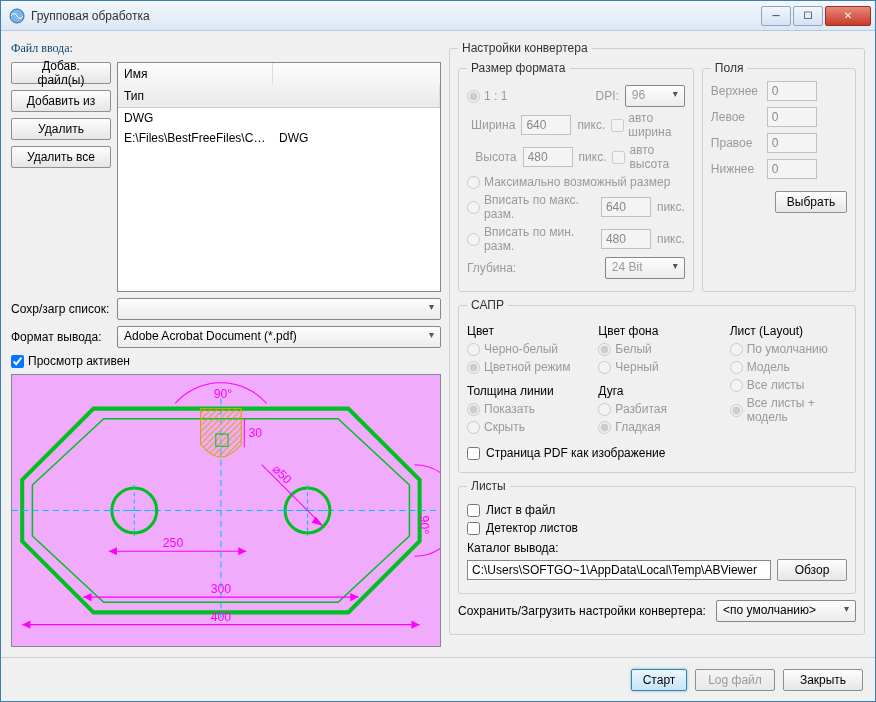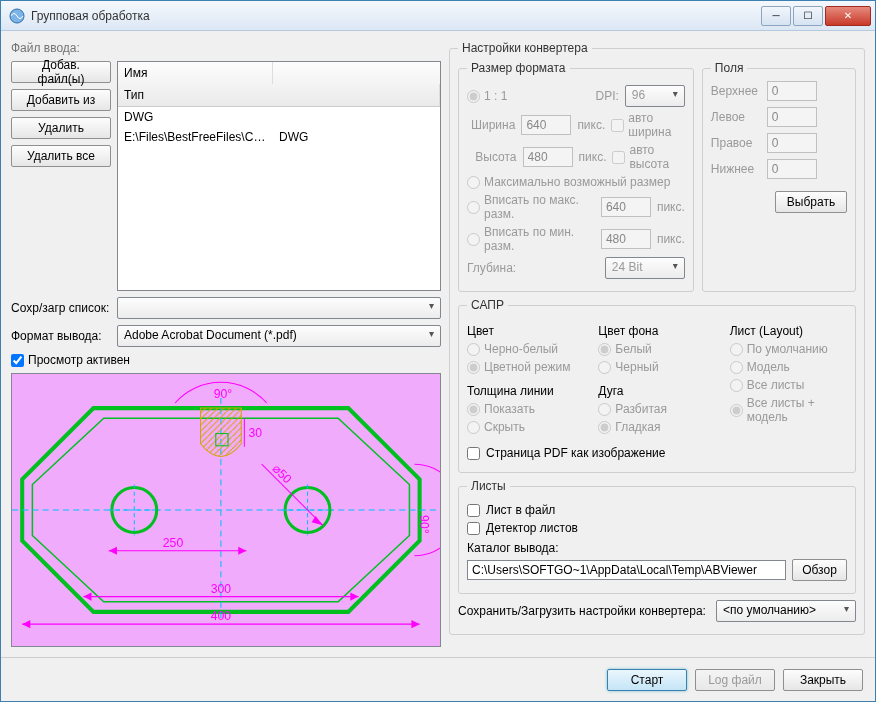--- a/index.html
+++ b/index.html
@@ -7,21 +7,21 @@
   .window { width: 876px; height: 702px; border: 1px solid #3c7fb1; display: flex; flex-direction: column; }
   .titlebar { height: 30px; background: linear-gradient(#f4f8fc, #dce7f5); border-bottom: 1px solid #b5c9df; display: flex; align-items: center; padding: 0 4px 0 8px; }
   .titlebar .icon { width: 16px; height: 16px; margin-right: 6px; }
   .titlebar .title { flex: 1; color: #333; }
   .winbtns { display: flex; gap: 2px; }
   .winbtn { width: 30px; height: 20px; border: 1px solid #8fa5bd; background: linear-gradient(#f2f6fb,#d6e3f2); border-radius:2px; display:flex; align-items:center; justify-content:center; font-size:10px; cursor:pointer;}
   .winbtn.close { background: linear-gradient(#e68a7e,#c83a2a); color:#fff; border-color:#a02a1e; width:46px;}
   .content { flex: 1; display: flex; padding: 10px; gap: 8px; background:#f0f0f0;}
   .left { width: 430px; display: flex; flex-direction: column; gap:6px;}
   .right { flex:1; display:flex; flex-direction:column; gap:4px;}
-  .label { color:#737373; }
+  .label { color:#0c4a6e;font-family:Liberation Serif, serif; }
   .filebtns { display:flex; flex-direction:column; gap:6px; width:100px;}
   .btn { height:22px; border:1px solid #8f8f8f; background:linear-gradient(#fdfdfd,#e6e6e6); border-radius:2px; padding:0 8px; cursor:pointer; display:flex; align-items:center; justify-content:center;}
   .btn.primary { border-color:#3c7fb1; background:linear-gradient(#eaf6fd,#c4e5f6); box-shadow:0 0 3px #6dbdd1;}
   .filelist-wrap { flex:1; border:1px solid #828790; background:#fff; min-height:230px;}
   .filelist-head { display:flex; background:linear-gradient(#fdfdfd,#eaeaea); border-bottom:1px solid #ccc;flex-direction:column;}
   .filelist-head > div { padding:4px 6px; border-right:1px solid #ddd;}
   .filelist-head .c1 { width:155px; } .filelist-head .c2 { flex:1; }
   .filelist-body .row { display:flex; padding:2px 0; cursor:pointer;}
   .filelist-body .row.sel { background:#3399ff; color:#fff;}
   .filelist-body .row > div { padding:1px 6px; overflow:hidden; white-space:nowrap; text-overflow:ellipsis;}
@@ -322,30 +322,30 @@
               <input type="checkbox" style="">
               <span>Лист в файл</span>
             </div>
           <div class="fieldset-row checkbox">
               <input type="checkbox" style="">
               <span>Детектор листов</span>
             </div>
           <div style="margin-top:6px">Каталог вывода:</div>
           <div class="fieldset-row">
             <input class="textinput" value="C:\Users\SOFTGO~1\AppData\Local\Temp\ABViewer" style="">
-            <button class="btn" style="width:55px">Обзор</button>
+            <button class="btn" style="width:70px">Обзор</button>
           </div>
         </fieldset>
 
         <div class="fieldset-row" style="margin-top:6px">
           <span>Сохранить/Загрузить настройки конвертера:</span>
           <div class="combo" style="flex:0 0 140px;margin-left:auto">&lt;по умолчанию&gt;</div>
         </div>
       </fieldset>
     </div>
   </div>
 
   <div class="bottombar">
-    <button class="btn primary" style="width:80px">Старт</button>
+    <button class="btn primary" style="width:56px">Старт</button>
     <button class="btn disabled-btn" style="width:80px">Log файл</button>
     <button class="btn" style="width:80px">Закрыть</button>
   </div>
 </div>
 
 </body></html>

